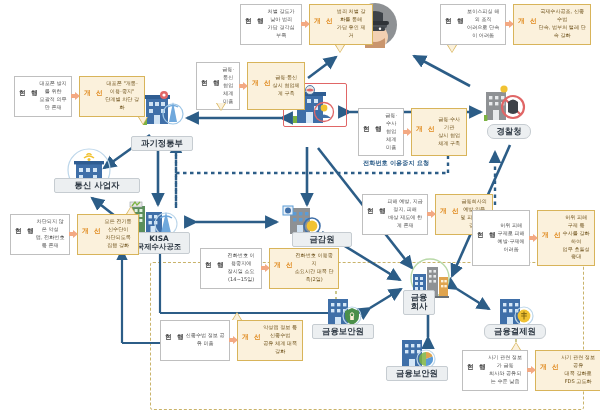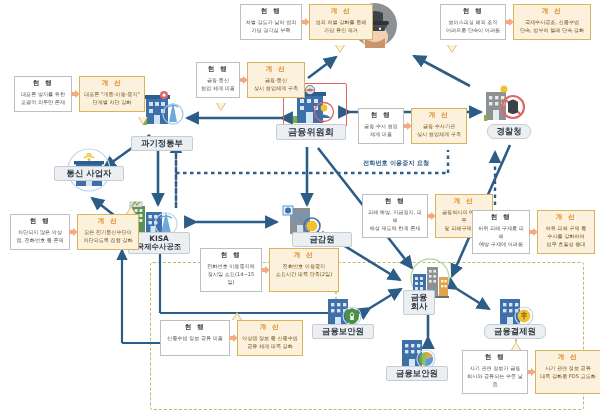--- a/index.html
+++ b/index.html
@@ -19,21 +19,21 @@
     display:flex;
     align-items:stretch;
     z-index:40;
   }
   .ci .pane{
     box-sizing:border-box;
     border:1px solid #bfbfbf;
     background:#ffffff;
     padding:3px 4px 4px 4px;
     display:flex;
-    flex-direction:column;
+    flex-direction:row;
     align-items:center;
   }
   .ci .pane.imp{
     border:1px solid #d8b45a;
     background:#fbf1dc;
   }
   .ci .ttl{
     font-size:6.6px;
     font-weight:bold;
     color:#3b3b3b;
@@ -433,25 +433,24 @@
       <circle cx="30" cy="25" r="9" fill="none" stroke="#bcd6ea" stroke-width="1.2"></circle>
       <path d="M30 25 L30 18 A7 7 0 0 1 36.6 22.6 z" fill="#e0a44e"></path>
       <path d="M30 25 L36.6 22.6 A7 7 0 0 1 30 32 z" fill="#5b9bd5"></path>
       <path d="M30 25 L30 32 A7 7 0 0 1 30 18 z" fill="#7cb342" opacity="0.85"></path>
     </svg>
   </div>
 
 
   <div class="nodelabel" style="left:131px;top:124px;width:62px;margin-top:12px;">과기정통부</div>
 
-  <div class="nodelabel big" style="left:276px;top:124px;width:70px;">금융위원회</div>
 
   <div class="nodelabel" style="left:487px;top:124px;width:44px;border-radius:7px;">경찰청</div>
 
-  <div class="nodelabel" style="left:54px;top:166px;width:70px;">통신 사업자</div>
+  <div class="nodelabel" style="left:54px;top:178px;width:86px;">통신 사업자</div>
 
   <div class="nodelabel two" style="left:128px;top:232px;width:62px;">KISA
 국제수사공조</div>
 
   <div class="nodelabel" style="left:292px;top:232px;width:60px;">금감원</div>
 
   <div class="nodelabel" style="left:403px;top:290px;width:32px;">금융회사</div>
 
   <div class="nodelabel" style="left:312px;top:324px;width:62px;">금융보안원</div>
 

